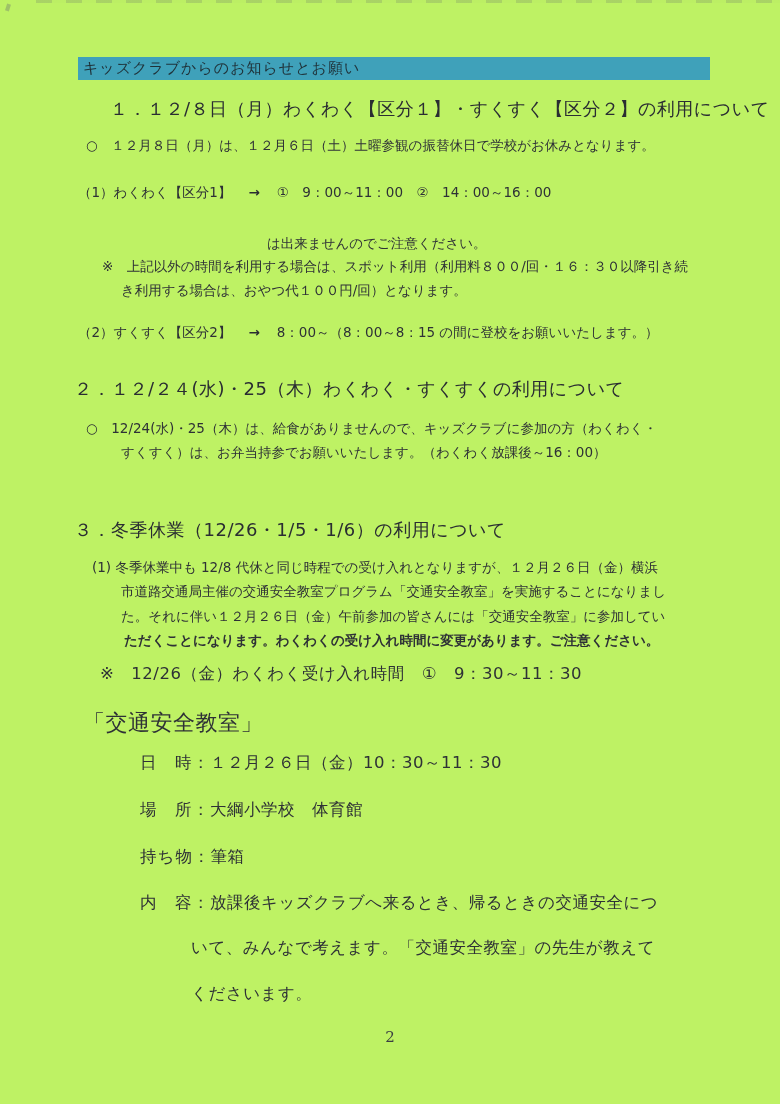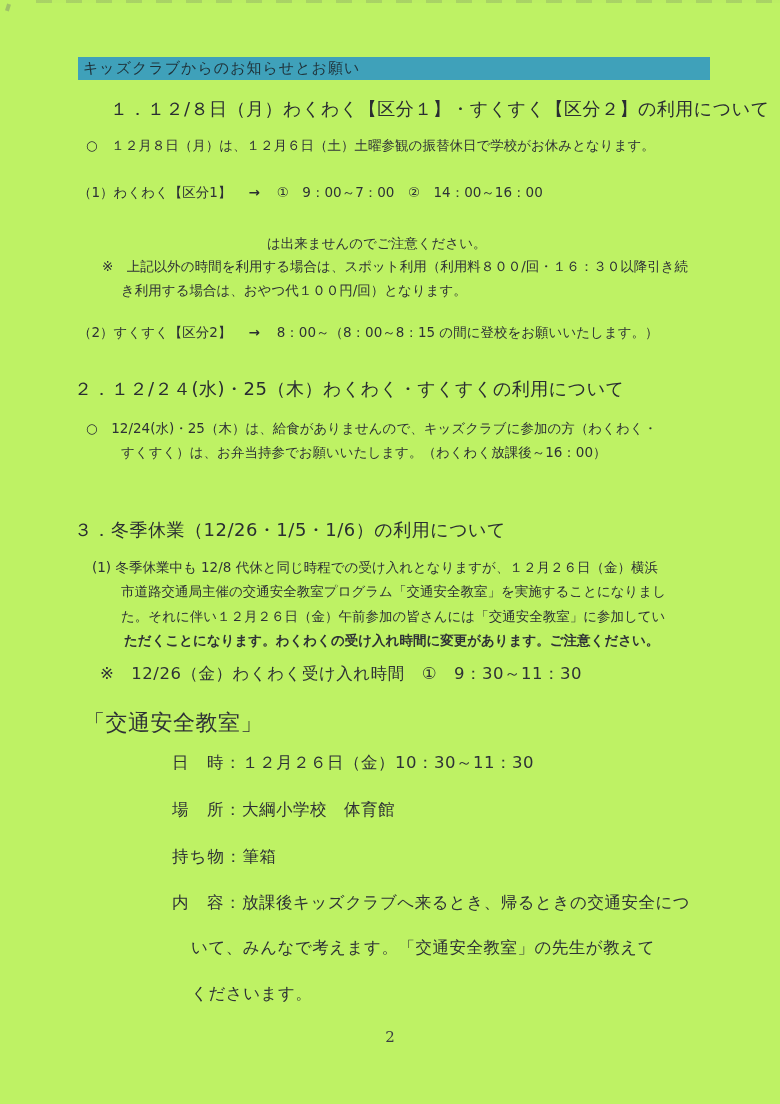--- a/index.html
+++ b/index.html
@@ -25,21 +25,21 @@
     color:#1f3138;
     font-size:15px;
     padding-left:5px;
     letter-spacing:1px;
     box-sizing:border-box;
   }
 
   .sched-row { display:flex; align-items:baseline; gap:17px; }
   .arrow { font-weight:bold; color:#2a2d32; }
 
-  .detail-row .row-label { letter-spacing:1px;margin-left:32px; }
+  .detail-row .row-label { letter-spacing:1px; }
 
   .page-number {
     position:absolute; top:1028px; left:0; width:100%;
     text-align:center; font-size:15px;
     font-family:"DejaVu Serif","Liberation Serif",serif;
     color:#3a3d42;
   }
 
   
   .artifact-top {
@@ -67,21 +67,21 @@
     <span>キッズクラブからのお知らせとお願い</span>
   </div>
 
   <div class="line fs-heading" style="left:74px; top:97px;margin-left:36px;">１．１２/８日（月）わくわく【区分１】・すくすく【区分２】の利用について</div>
 
   <div class="line fs-body" style="left:86px; top:136px;">○　１２月８日（月）は、１２月６日（土）土曜参観の振替休日で学校がお休みとなります。</div>
 
   <div class="line fs-body sched-row" style="left:78px; top:183px;">
     <span>（1）わくわく【区分1】</span>
     <span class="arrow">→</span>
-    <span>①　9：00～7：00　②　14：00～16：00</span>
+    <span>①　9：00～11：00　②　14：00～16：00</span>
   </div>
 
   <div class="line fs-body" style="left:267px; top:234px;">は出来ませんのでご注意ください。</div>
 
   <div class="line fs-body" style="left:102px; top:257px;">※　上記以外の時間を利用する場合は、スポット利用（利用料８００/回・１６：３０以降引き続</div>
   <div class="line fs-body" style="left:121px; top:281px;">き利用する場合は、おやつ代１００円/回）となります。</div>
 
   <div class="line fs-body sched-row" style="left:78px; top:323px;">
     <span>（2）すくすく【区分2】</span>
     <span class="arrow">→</span>

